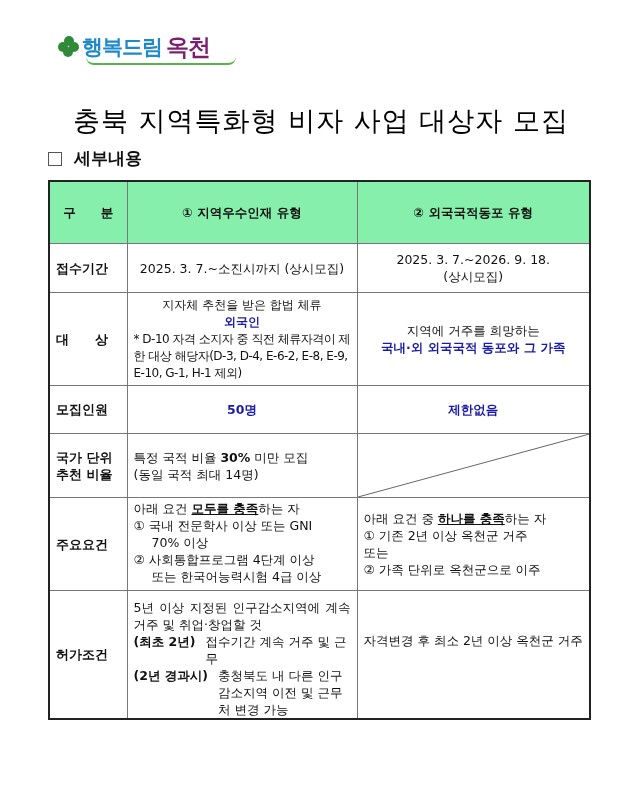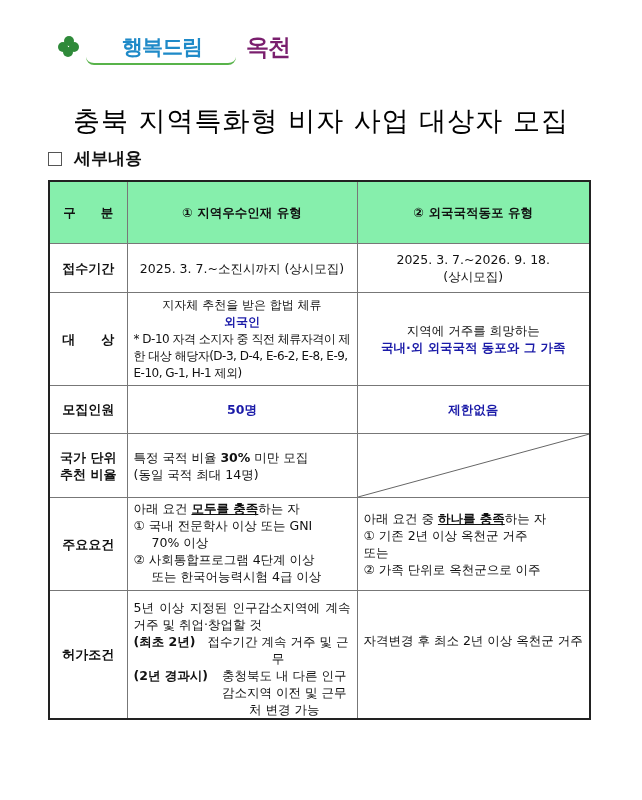--- a/index.html
+++ b/index.html
@@ -1,44 +1,44 @@
 <!DOCTYPE html>
 <html><head>
   <meta charset="utf-8">
   <style>
     html, body { margin:0; padding:0; background:#ffffff; }
     body { width:642px; height:800px; position:relative; overflow:hidden;
            font-family:"DejaVu Sans", sans-serif; color:#111; }
-    .logo { position:absolute; left:58px; top:30px; height:34px; display:flex; align-items:center;gap:40px; }
+    .logo { position:absolute; left:58px; top:30px; height:34px; display:flex; align-items:center; }
     .logo .clover { width:22px; height:22px; position:relative; margin-right:2px; }
     .logo .clover span { position:absolute; width:10px; height:10px; border-radius:50%; background:#2f8a3a; }
     .logo .t1 { font-family:"DejaVu Sans", sans-serif; font-weight:bold; font-size:21px; color:#1f8ac8; letter-spacing:-1px; }
     .logo .t2 { font-family:"DejaVu Sans", sans-serif; font-weight:bold; font-size:23px; color:#7a1f6e; letter-spacing:-1px; margin-left:4px; }
     .logo .swoosh { position:absolute; left:28px; top:27px; width:150px; height:6px; border-bottom:2px solid #58b34a; border-radius:0 0 80px 80px; }
 
     .title { position:absolute; left:0; width:642px; top:103px; text-align:center;
              font-family:"DejaVu Sans", sans-serif; font-weight:normal; font-size:27px; letter-spacing:1px; color:#000; }
     .section { position:absolute; left:48px; top:147px; display:flex; align-items:center;
                font-family:"DejaVu Sans", sans-serif; font-weight:bold; font-size:17px; }
     .section .box { width:12px; height:12px; border:1px solid #555; margin-right:12px; display:inline-block; }
 
     table.main { position:absolute; left:48px; top:180px; width:541px; border-collapse:collapse;
                  font-family:"DejaVu Sans", sans-serif; font-size:12.5px; table-layout:fixed; }
     table.main td { border:1px solid #777; vertical-align:middle; padding:0 6px; line-height:17px; }
     table.main { border:2px solid #222; }
     .hdr td { background:#86efac; height:61px; font-weight:bold; text-align:center; }
-    td.rowhead { text-align:center; font-weight:bold; font-size:13px;margin-left:22px; }
+    td.rowhead { text-align:left; font-weight:bold; font-size:13px;margin-left:22px; }
     .c { text-align:center; }
     .blue { color:#1a1aa8; font-weight:bold; }
     .b { font-weight:bold; }
     .u { text-decoration:underline; font-weight:bold; }
     .indent { padding-left:18px; display:block; }
     .diag { position:relative; padding:0 !important; }
     .diag svg { position:absolute; left:0; top:0; width:100%; height:100%; }
-    .hang { display:flex;text-align:center; }
+    .hang { display:flex; }
     .hang .lbl { font-weight:bold; white-space:nowrap; margin-right:10px; }
   </style>
 </head>
 <body>
 
 <div class="logo">
   <div class="clover">
     <span style="left:0;top:6px"></span>
       <span style="left:6px;top:0"></span>
       <span style="left:11px;top:6px"></span>

